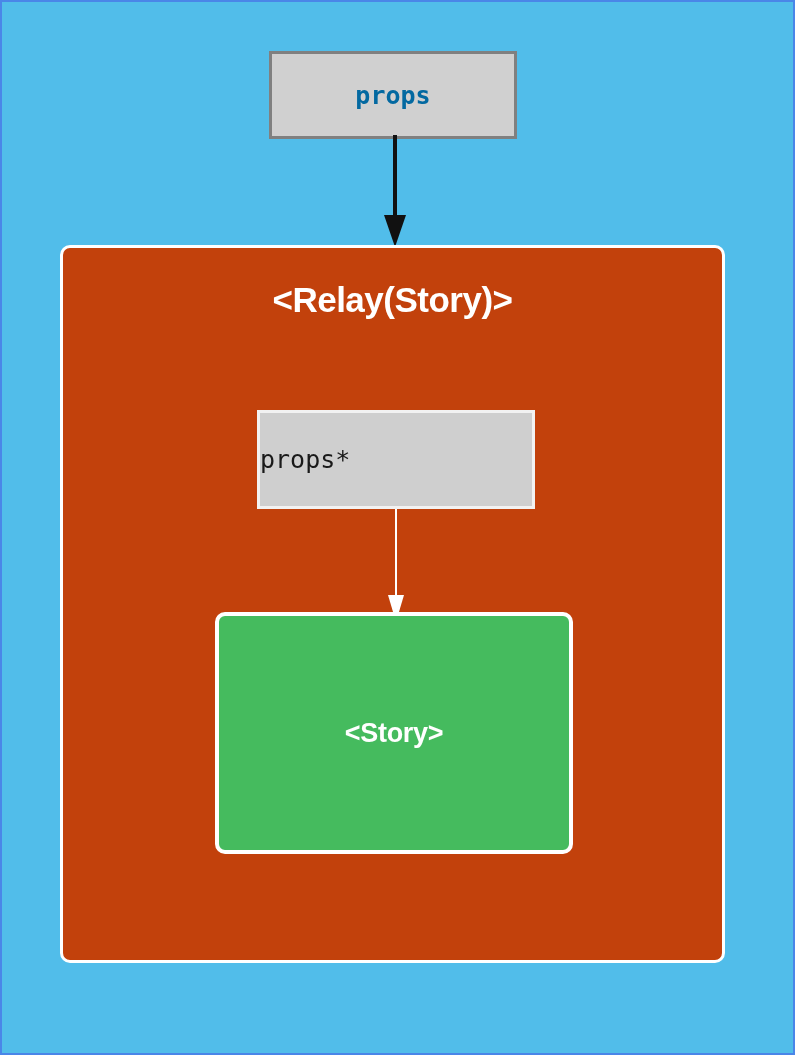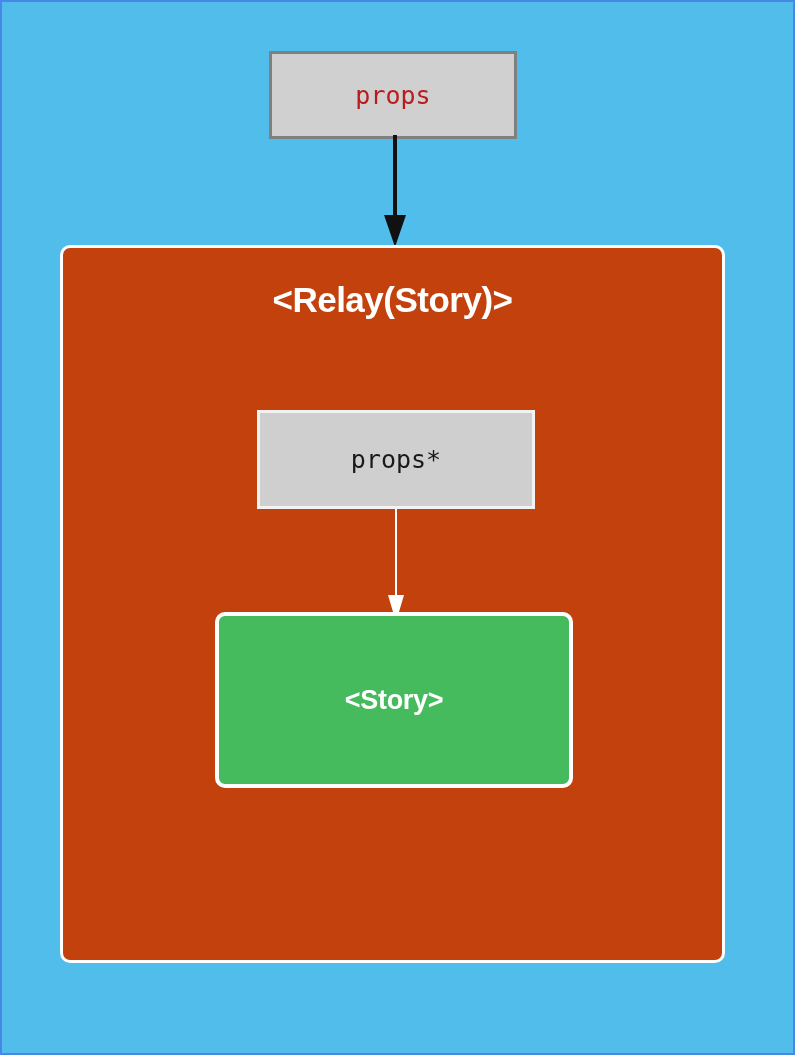--- a/index.html
+++ b/index.html
@@ -28,23 +28,24 @@
     background: #d0d0d0;
     border: 3px solid #808080;
     box-sizing: border-box;
     display: flex;
     align-items: center;
     justify-content: center;
   }
   .props-label {
     font-family: "DejaVu Sans Mono", "Liberation Mono", monospace;
     font-size: 25px;
-    color: #b91c1c;
+    color: #0369a1;
     letter-spacing: 0px;
     line-height: 1;
+    font-weight: bold;
   }
 
   
   .arrow-black {
     position: absolute;
     left: 371px;
     top: 133px;
     width: 44px;
     height: 112px;
   }
@@ -80,21 +81,21 @@
     position: absolute;
     left: 194px;
     top: 162px;
     width: 278px;
     height: 99px;
     background: #cfcfcf;
     border: 3px solid #f2f2f2;
     box-sizing: border-box;
     display: flex;
     align-items: center;
-    justify-content: center;
+    justify-content: flex-start;
   }
   .props-star-label {
     font-family: "DejaVu Sans Mono", "Liberation Mono", monospace;
     font-size: 25px;
     color: #1a1a1a;
     line-height: 1;
   }
 
   
   .arrow-white {
@@ -104,21 +105,21 @@
     width: 40px;
     height: 113px;
   }
 
   
   .story-box {
     position: absolute;
     left: 152px;
     top: 364px;
     width: 358px;
-    height: 176px;
+    height: 242px;
     background: #45bb5e;
     border: 4px solid #ffffff;
     border-radius: 10px;
     box-sizing: border-box;
     display: flex;
     align-items: center;
     justify-content: center;
   }
   .story-label {
     font-family: "Liberation Sans", sans-serif;

